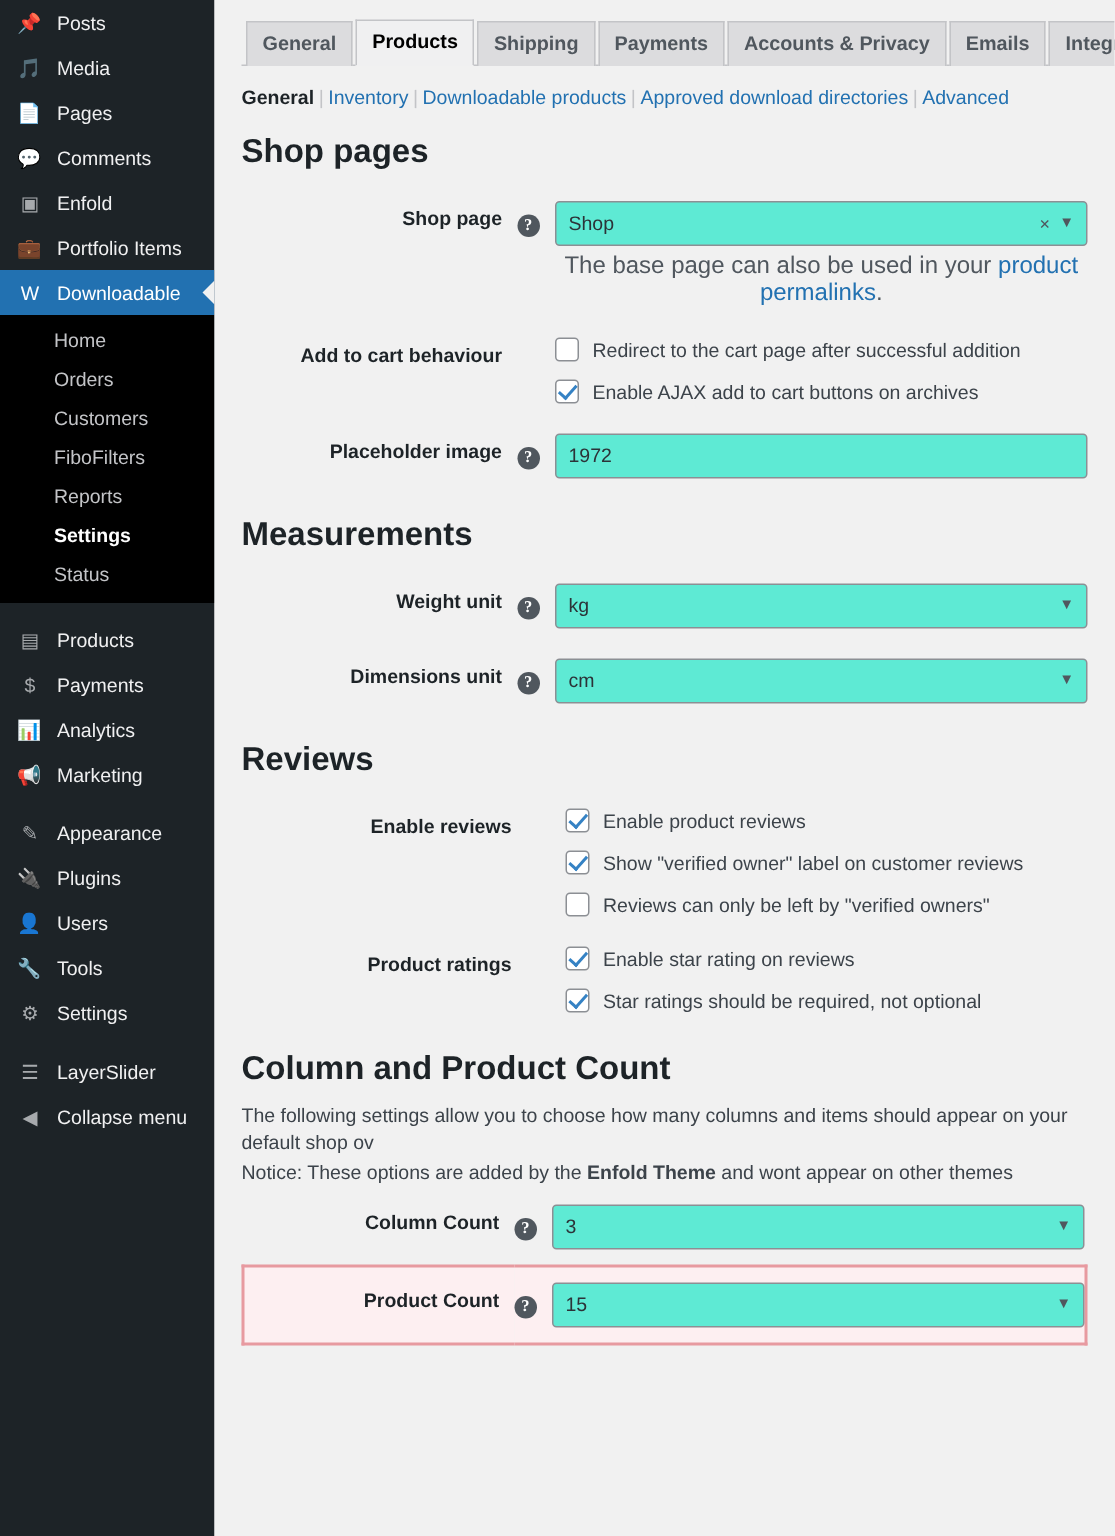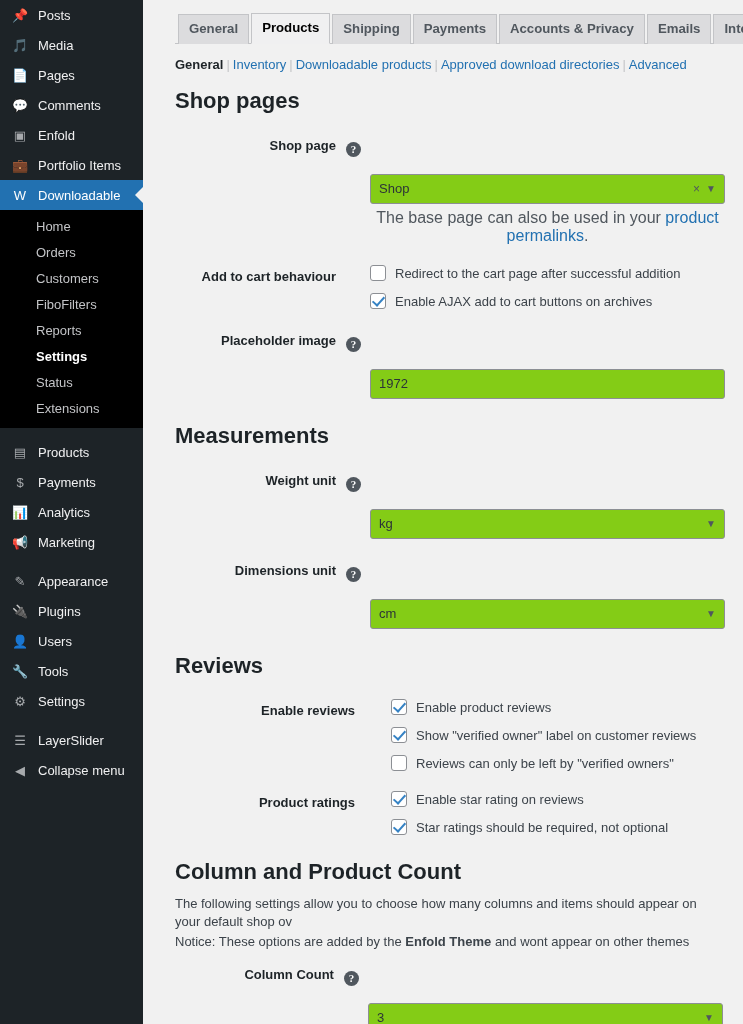--- a/index.html
+++ b/index.html
@@ -67,21 +67,21 @@
     color: #c3c4c7;
     line-height: 18px;
   }
   .submenu-item.current { color: #fff; font-weight: bold; }
   .menu-sep { height: 9px; }
 
   
   .content {
     flex: 1;
     background: #f1f1f1;
-    padding: 10px 0 0 32px;
+    padding: 10px 0 0 18px;
     overflow: hidden;
     position: relative;
   }
 
   
   .nav-tabs {
     display: flex;
     align-items: flex-end;
     border-bottom: 1px solid #c3c4c7;
     padding-left: 3px;
@@ -168,28 +168,27 @@
     text-align: center;
     line-height: 15px;
     font-family: "Liberation Serif", serif;
   }
 
   .select-box, .text-box {
     width: 355px;
     height: 30px;
     border: 1px solid #8c8f94;
     border-radius: 3px;
-    background: #84cc16;
+    background: #5eead4;
     font-size: 13px;
     color: #2c3338;
     padding: 0 8px;
     line-height: 28px;
     position: relative;
     display: block;
-    margin-top: 40px;
   }
   .select-box .caret {
     position: absolute;
     right: 8px; top: 0;
     line-height: 28px;
     font-size: 10px;
     color: #50575e;
   }
   .select-box .clearx {
     position: absolute;
@@ -281,21 +280,20 @@
     </div>
 
     <div class="submenu">
       <div class="submenu-item">Home</div>
       <div class="submenu-item">Orders</div>
       <div class="submenu-item">Customers</div>
       <div class="submenu-item">FiboFilters</div>
       <div class="submenu-item">Reports</div>
       <div class="submenu-item current">Settings</div>
       <div class="submenu-item">Status</div>
-      <div class="submenu-item">Extensions</div>
     </div>
 
     <div class="menu-sep"></div>
 
     <div class="menu-item">
       <span class="ico">▤</span>
       <span>Products</span>
     </div>
     <div class="menu-item">
       <span class="ico">$</span>

